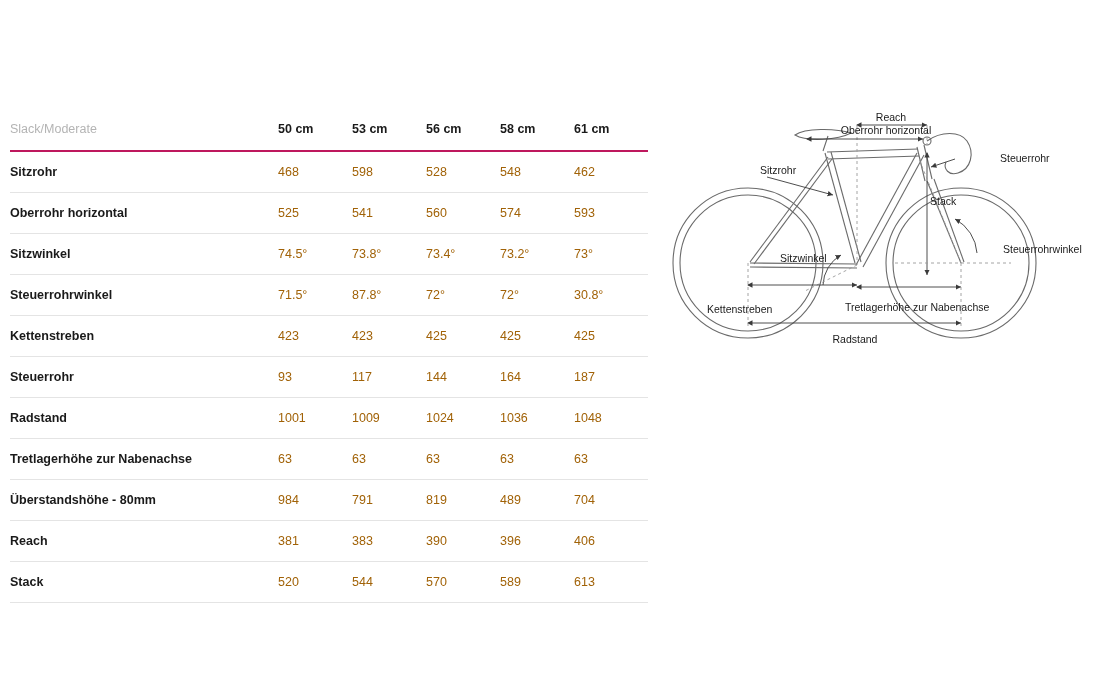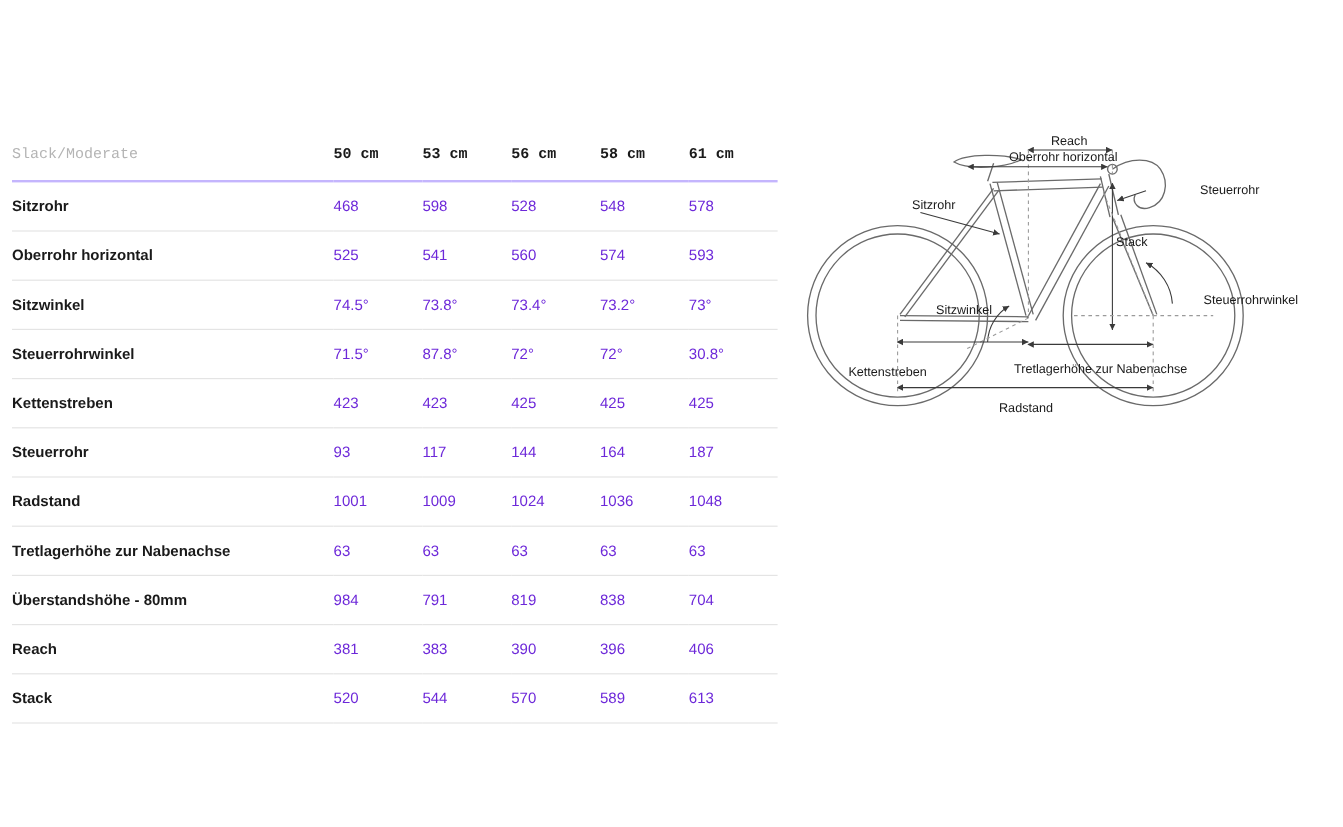--- a/index.html
+++ b/index.html
@@ -47,36 +47,35 @@
     font-size: 12.5px;
     font-weight: normal;
     height: 42px;
   }
   table.geo thead th.sizecol {
     color: #1a1a1a;
     font-weight: bold;
     margin-left: 48px;
   }
   table.geo thead tr {
-    border-bottom: 2px solid #c4b5fd;
-    font-family: Liberation Mono, monospace;
+    border-bottom: 2px solid #be185d;
   }
   table.geo tbody tr {
     border-bottom: 1px solid #e4e4e4;
   }
   table.geo tbody tr:last-child {
     border-bottom: 1px solid #e4e4e4;
   }
   table.geo tbody td.label {
     font-weight: bold;
     color: #1a1a1a;
     font-size: 12.5px;
   }
   table.geo tbody td.val {
-    color: #6d28d9;
+    color: #a16207;
     font-size: 12.5px;
   }
   col.c-label { width: 268px; }
   col.c-v { width: 74px; }
 
   
   .diagram {
     position: absolute;
     left: 655px;
     top: 95px;
@@ -115,21 +114,21 @@
           <th class="sizecol">61 cm</th>
         </tr>
       </thead>
       <tbody>
         <tr>
           <td class="label">Sitzrohr</td>
           <td class="val">468</td>
           <td class="val">598</td>
           <td class="val">528</td>
           <td class="val">548</td>
-          <td class="val">578</td>
+          <td class="val">462</td>
         </tr>
         <tr>
           <td class="label">Oberrohr horizontal</td>
           <td class="val">525</td>
           <td class="val">541</td>
           <td class="val">560</td>
           <td class="val">574</td>
           <td class="val">593</td>
         </tr>
         <tr>
@@ -178,21 +177,21 @@
           <td class="val">63</td>
           <td class="val">63</td>
           <td class="val">63</td>
           <td class="val">63</td>
         </tr>
         <tr>
           <td class="label">Überstandshöhe - 80mm</td>
           <td class="val">984</td>
           <td class="val">791</td>
           <td class="val">819</td>
-          <td class="val">838</td>
+          <td class="val">489</td>
           <td class="val">704</td>
         </tr>
         <tr>
           <td class="label">Reach</td>
           <td class="val">381</td>
           <td class="val">383</td>
           <td class="val">390</td>
           <td class="val">396</td>
           <td class="val">406</td>
         </tr>

